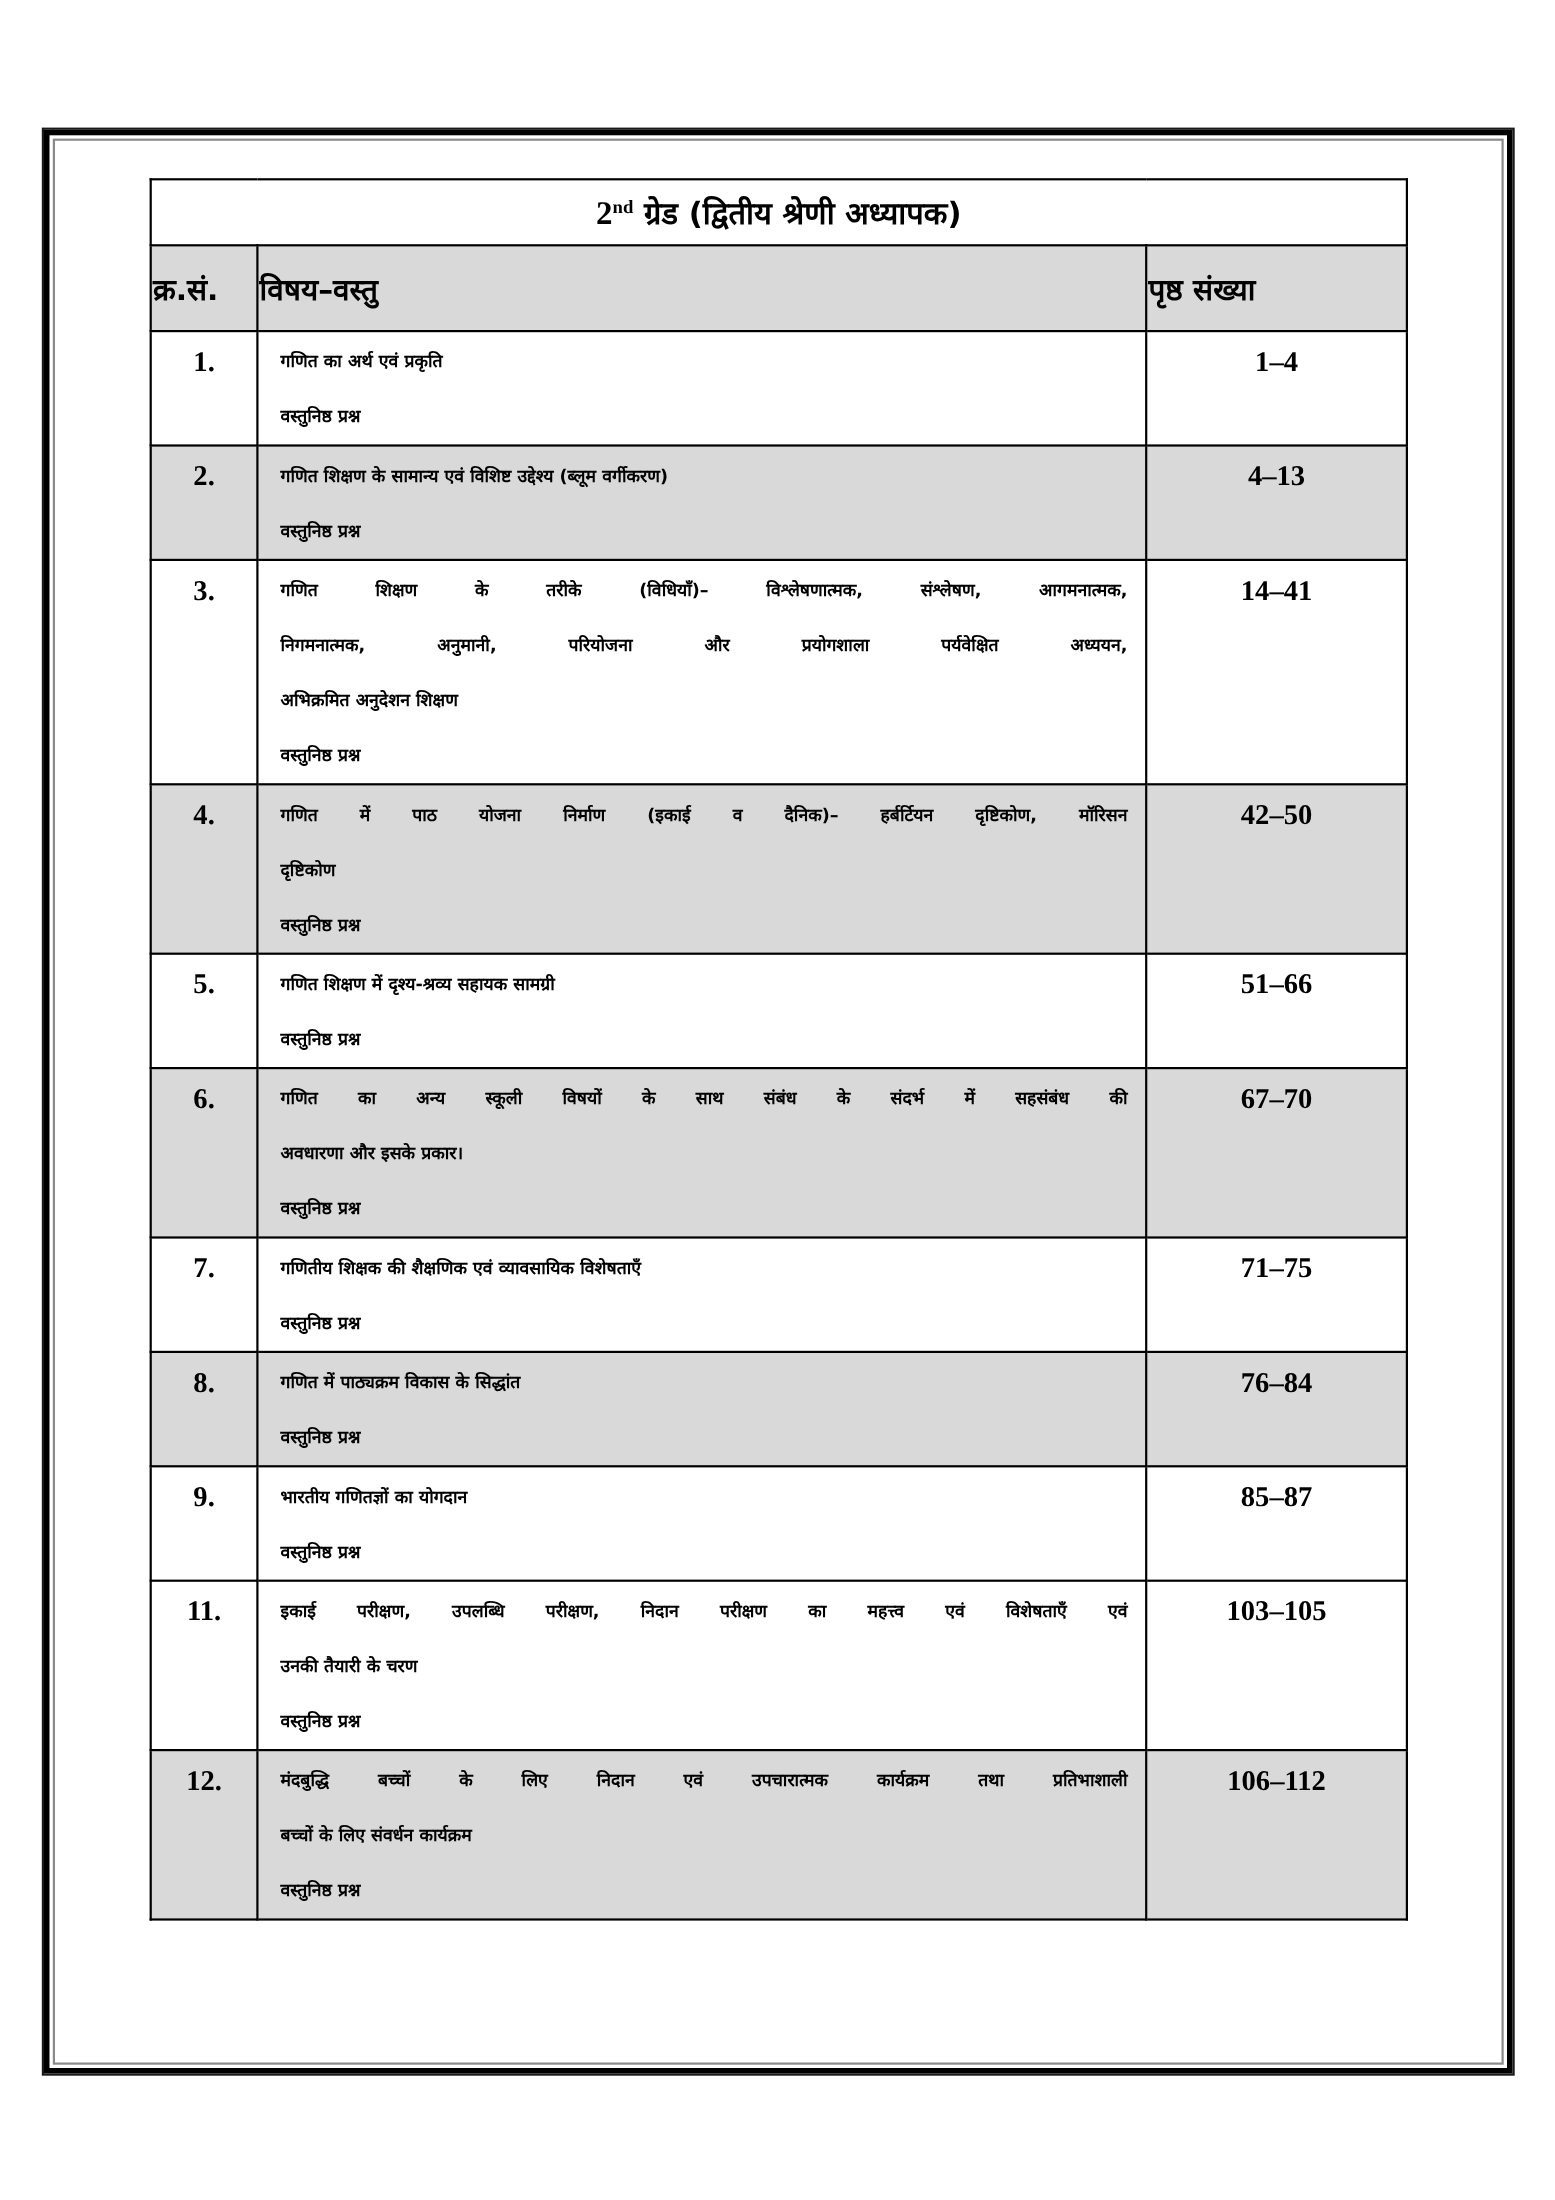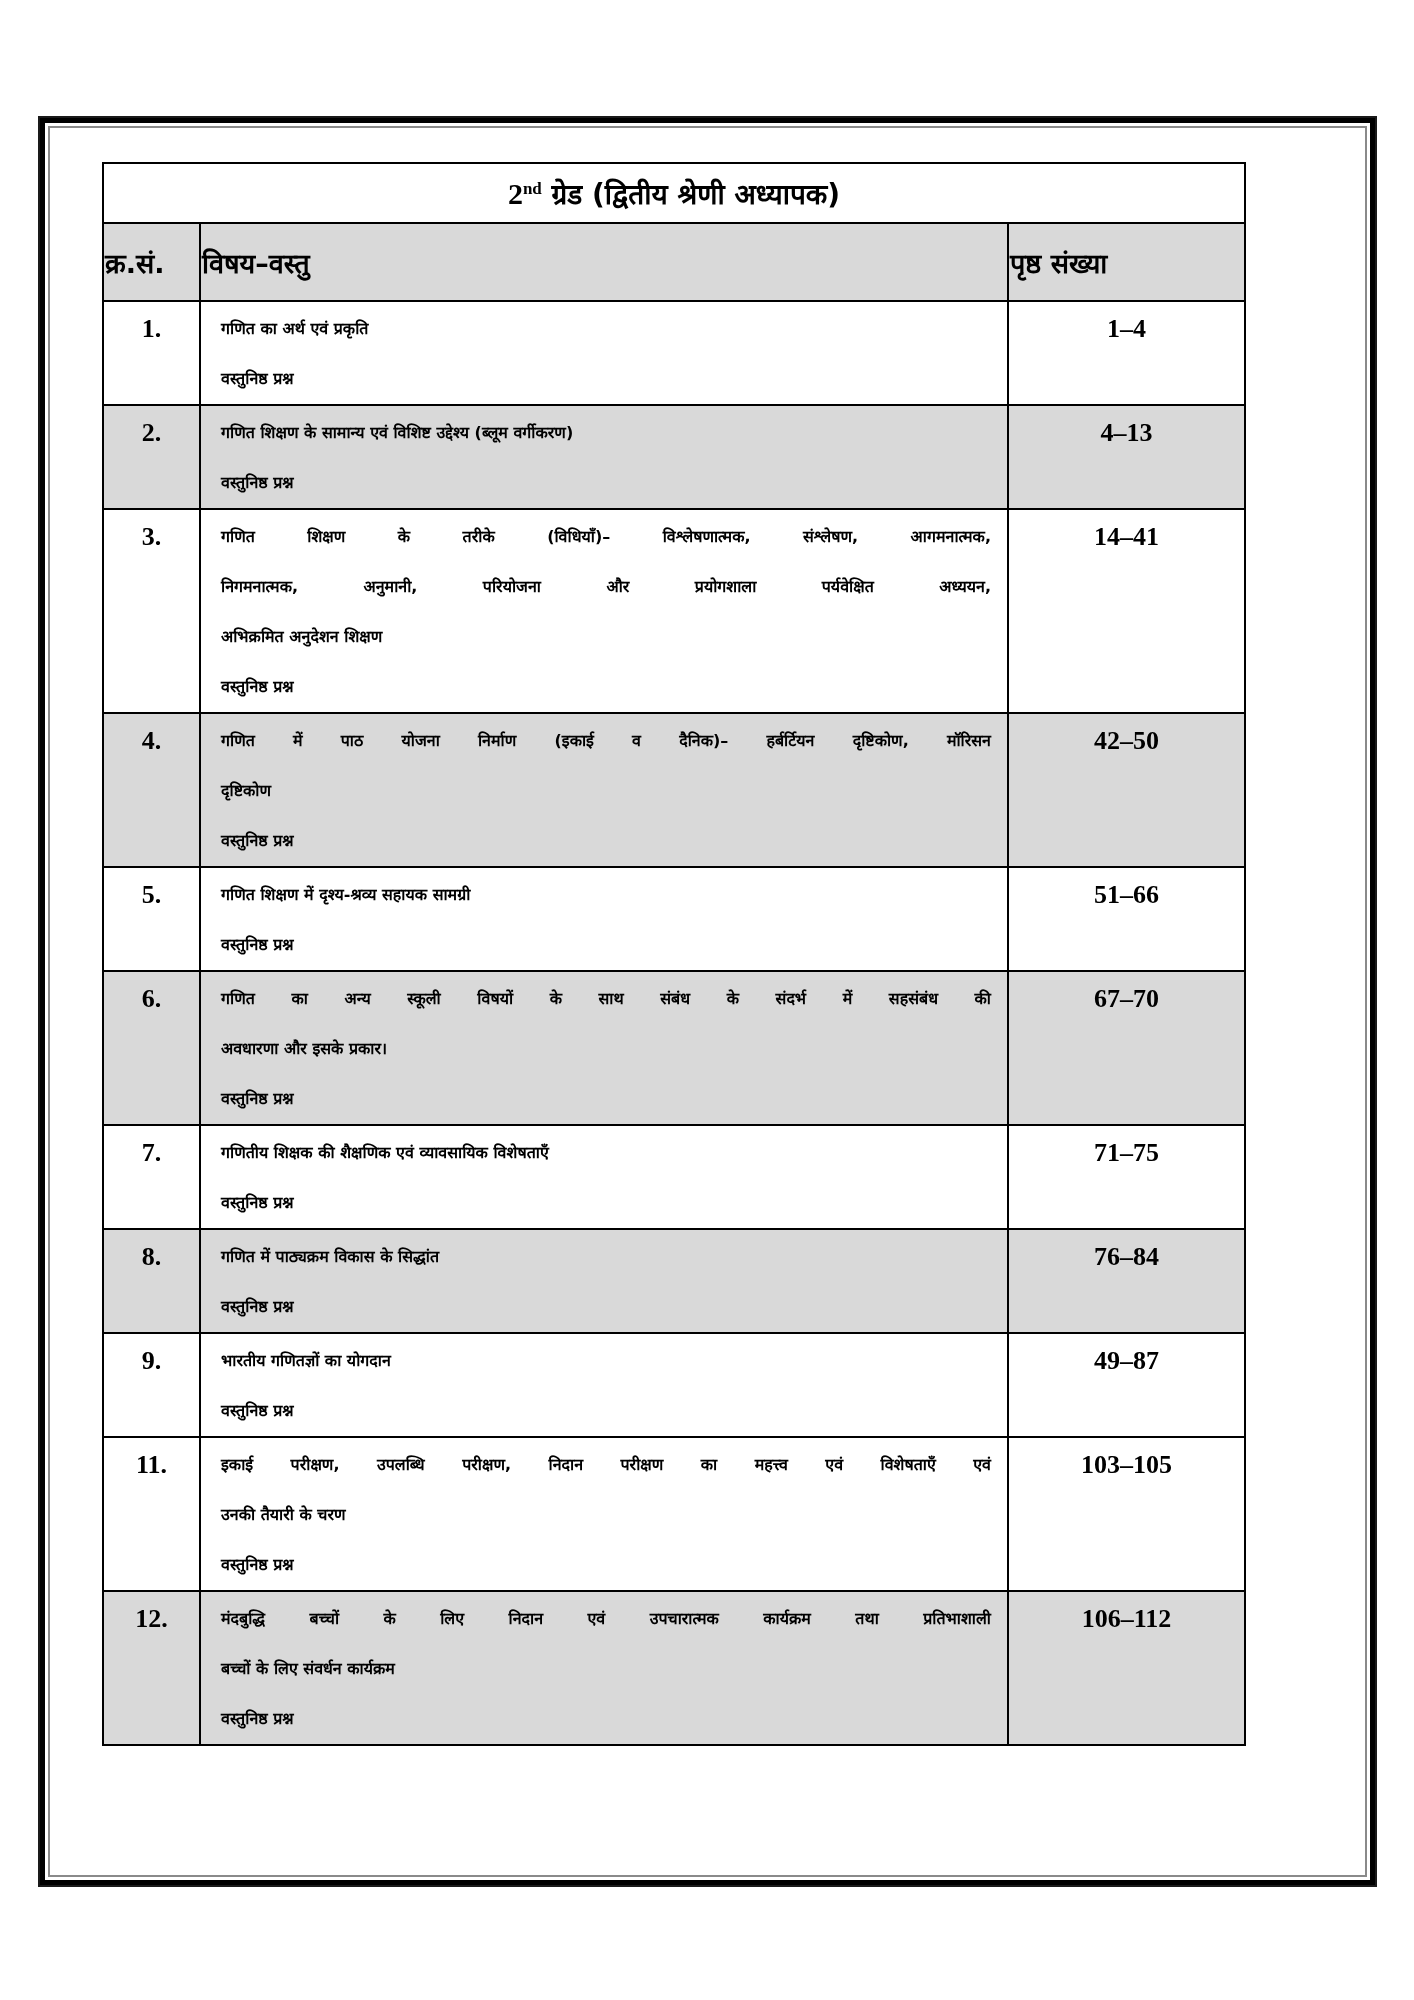--- a/index.html
+++ b/index.html
@@ -34,21 +34,21 @@
     margin: 3px;
     height: calc(100% - 6px);
     border: 2px solid #8a8a8a;
     box-sizing: border-box;
     overflow: hidden;
   }
 
   table.contents {
     table-layout: fixed;
     width: 1142px;
-    margin: 34px 0 0 52px;
+    margin: 34px 0 0 86px;
     border-collapse: collapse;
   }
   table.contents col.c-serial  { width: 97px; }
   table.contents col.c-subject { width: 808px; }
   table.contents col.c-pages   { width: 237px; }
 
   table.contents th,
   table.contents td {
     border: 2px solid #000000;
     box-sizing: border-box;
@@ -216,21 +216,21 @@
             <td class="pages">76–84</td>
           </tr>
           <tr>
             <td class="serial">9.</td>
             <td class="subject">
               <div class="topic">
                   <div>भारतीय गणितज्ञों का योगदान</div>
                 </div>
               <div class="note">वस्तुनिष्ठ प्रश्न</div>
             </td>
-            <td class="pages">49–87</td>
+            <td class="pages">85–87</td>
           </tr>
           <tr>
             <td class="serial">11.</td>
             <td class="subject">
               <div class="topic">
                   <div>इकाई परीक्षण, उपलब्धि परीक्षण, निदान परीक्षण का महत्त्व एवं विशेषताएँ एवं</div>
                   <div>उनकी तैयारी के चरण</div>
                 </div>
               <div class="note">वस्तुनिष्ठ प्रश्न</div>
             </td>

